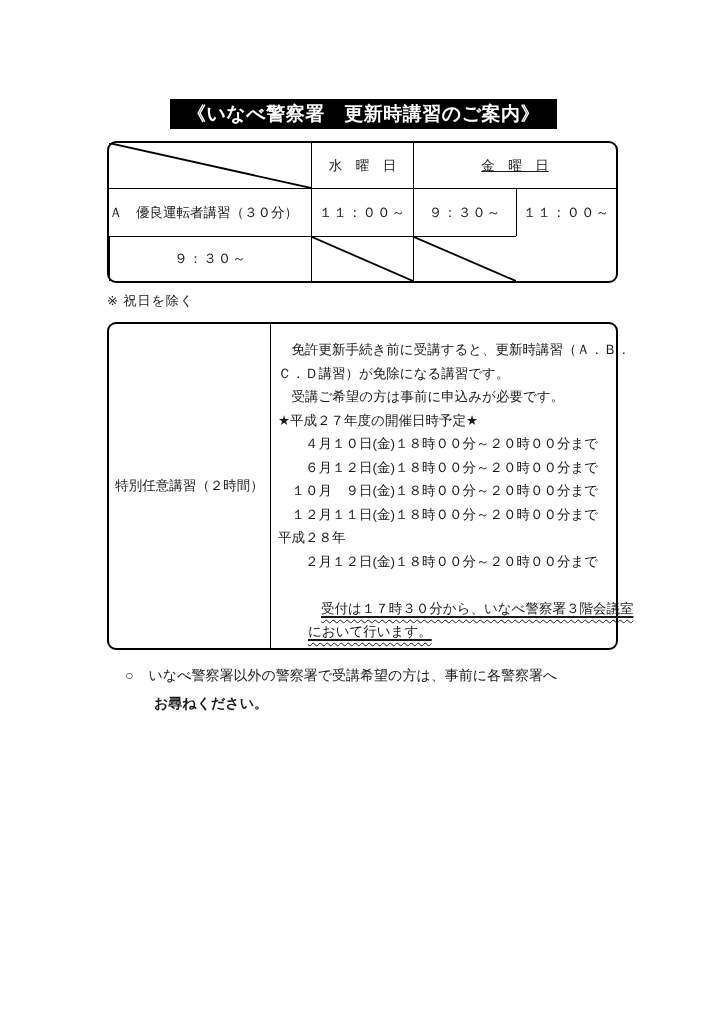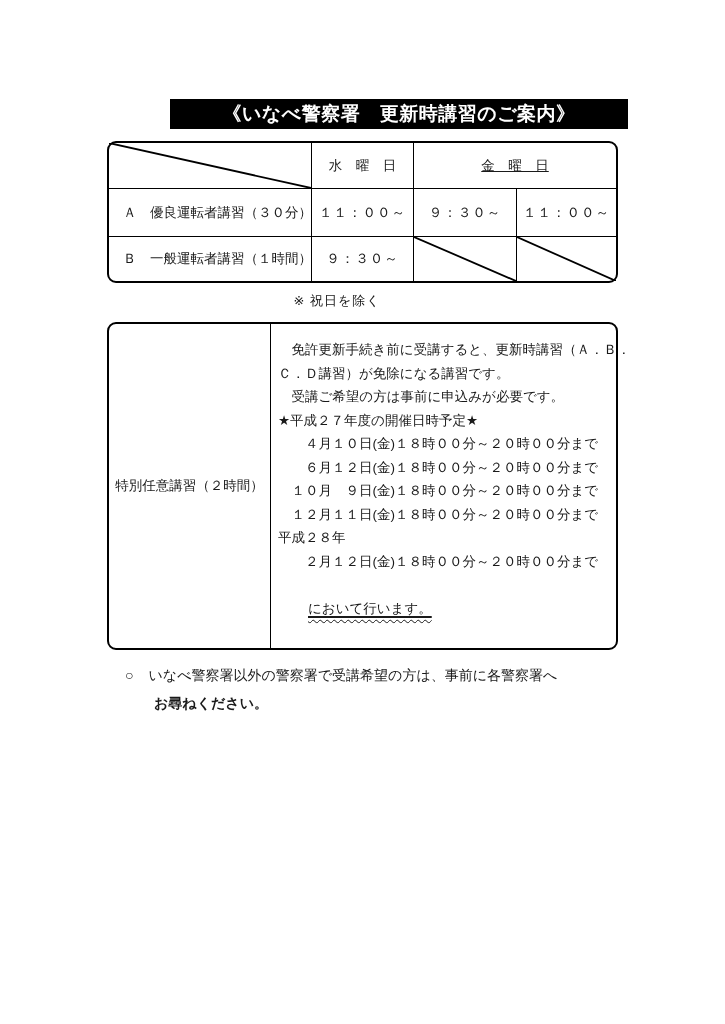--- a/index.html
+++ b/index.html
@@ -14,21 +14,21 @@
     margin: 0 auto;
     color: #1a1a1a;
     overflow: hidden;
   }
 
   
   .title-bar {
     position: absolute;
     left: 170px;
     top: 99px;
-    width: 458px;
+    width: 387px;
     height: 30px;
     background: #000000;
     color: #ffffff;
     display: flex;
     align-items: center;
     justify-content: center;
     font-size: 19px;
     font-weight: bold;
     letter-spacing: 0.5px;
     white-space: pre;
@@ -52,40 +52,39 @@
     position: relative;
     display: flex;
     align-items: center;
     justify-content: center;
     white-space: pre;
   }
   .cell.bl { border-left: 1.5px solid #000; }
   .cell.bt { border-top: 1.5px solid #000; }
   .cell.label-cell {
     justify-content: flex-start;
-    padding-left: 14px;
   }
   .cell.span2 { grid-column: 3 / 5; text-decoration: underline; }
   .time { letter-spacing: 1px; }
 
   .diag-svg {
     position: absolute;
     inset: 0;
     width: 100%;
     height: 100%;
     display: block;
   }
 
   
   .holiday-note {
     position: absolute;
-    left: 92px;
+    left: 107px;
     top: 292px;
     width: 490px;
-    text-align: center;
+    text-align: left;
     font-size: 13px;
     letter-spacing: 1px;
   }
 
   
   .special-table {
     position: absolute;
     left: 107px;
     top: 322px;
     width: 511px;
@@ -153,21 +152,20 @@
       </svg>
     </div>
     <div class="cell bl">水　曜　日</div>
     <div class="cell bl span2">金　曜　日</div>
 
     <div class="cell bt label-cell">Ａ　優良運転者講習（３０分）</div>
     <div class="cell bt bl time">１１：００～</div>
     <div class="cell bt bl time">９：３０～</div>
     <div class="cell bt bl time">１１：００～</div>
 
-    <div class="cell bt label-cell">Ｂ　一般運転者講習（１時間）</div>
     <div class="cell bt bl time">９：３０～</div>
     <div class="cell bt bl">
       <svg class="diag-svg" viewBox="0 0 100 100" preserveAspectRatio="none">
         <line x1="0" y1="0" x2="100" y2="100" stroke="#000" stroke-width="1.8" vector-effect="non-scaling-stroke"></line>
       </svg>
     </div>
     <div class="cell bt bl">
       <svg class="diag-svg" viewBox="0 0 100 100" preserveAspectRatio="none">
         <line x1="0" y1="0" x2="100" y2="100" stroke="#000" stroke-width="1.8" vector-effect="non-scaling-stroke"></line>
       </svg>
@@ -182,20 +180,23 @@
       <div class="line">　免許更新手続き前に受講すると、更新時講習（Ａ．Ｂ．</div>
       <div class="line">Ｃ．Ｄ講習）が免除になる講習です。</div>
       <div class="line">　受講ご希望の方は事前に申込みが必要です。</div>
       <div class="line">★平成２７年度の開催日時予定★</div>
       <div class="line">　　４月１０日(金)１８時００分～２０時００分まで</div>
       <div class="line">　　６月１２日(金)１８時００分～２０時００分まで</div>
       <div class="line">　１０月　９日(金)１８時００分～２０時００分まで</div>
       <div class="line">　１２月１１日(金)１８時００分～２０時００分まで</div>
       <div class="line">平成２８年</div>
       <div class="line">　　２月１２日(金)１８時００分～２０時００分まで</div>
+      <div class="line reception-indent">
+        <span class="u-solid"><span class="u-wavy">受付は１７時３０分から、いなべ警察署３階会議室</span></span>
+      </div>
       <div class="line">
         <span class="u-solid"><span class="u-wavy">において行います。</span></span>
       </div>
     </div>
   </div>
 
   <div class="bottom-note">
     <div class="row1">
       <span class="marker">○</span>
       <span>いなべ警察署以外の警察署で受講希望の方は、事前に各警察署へ</span>

